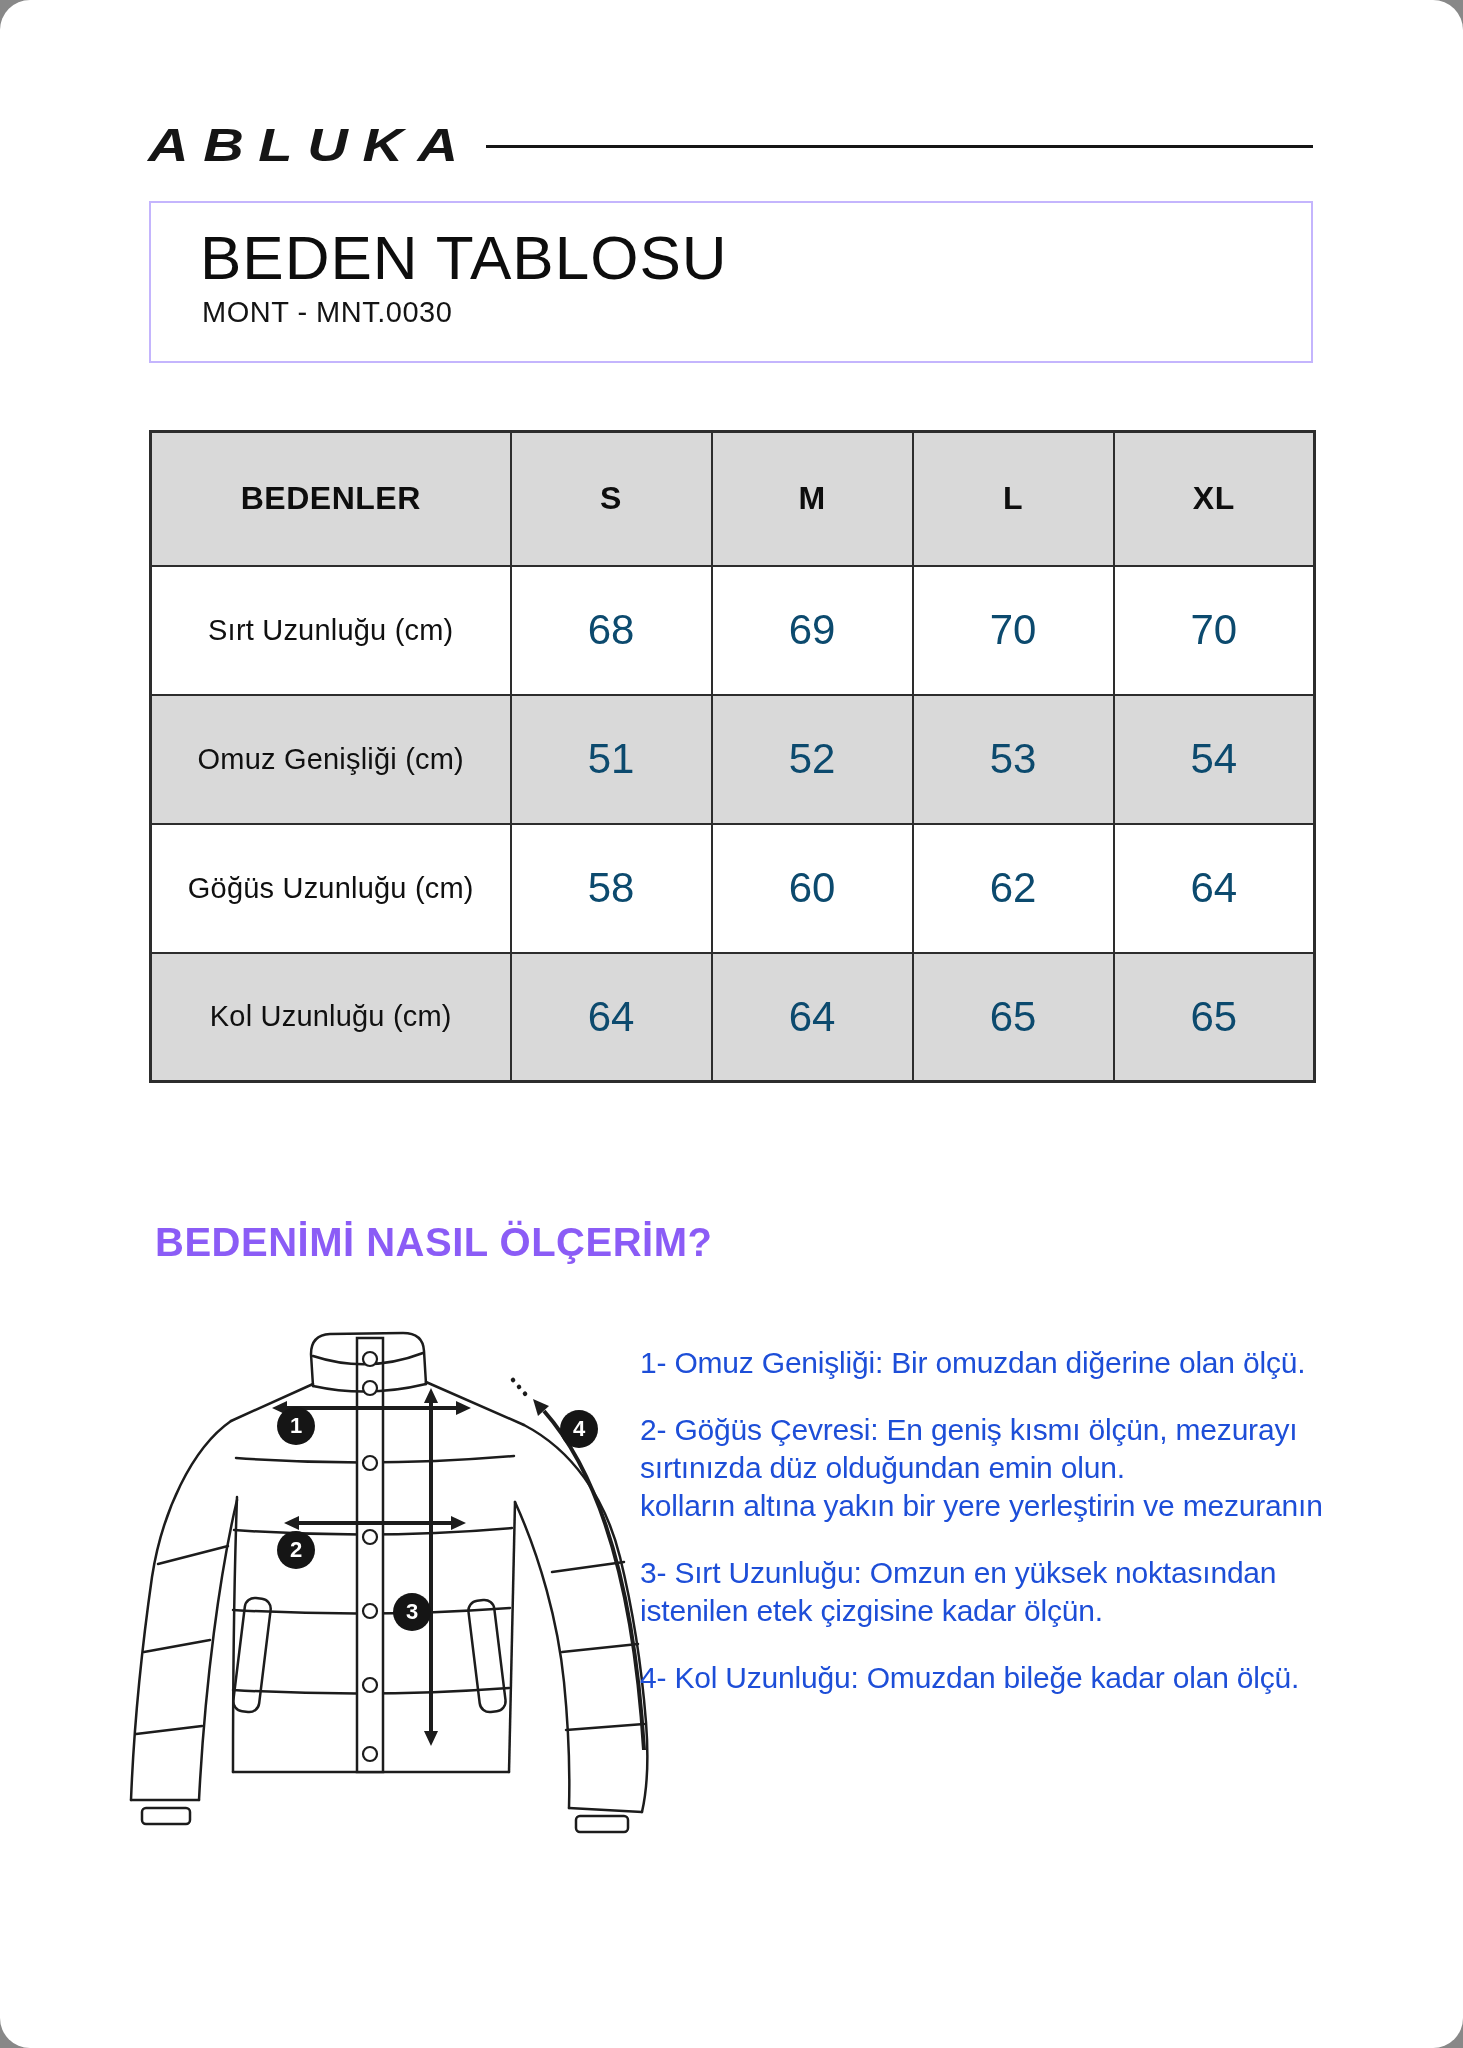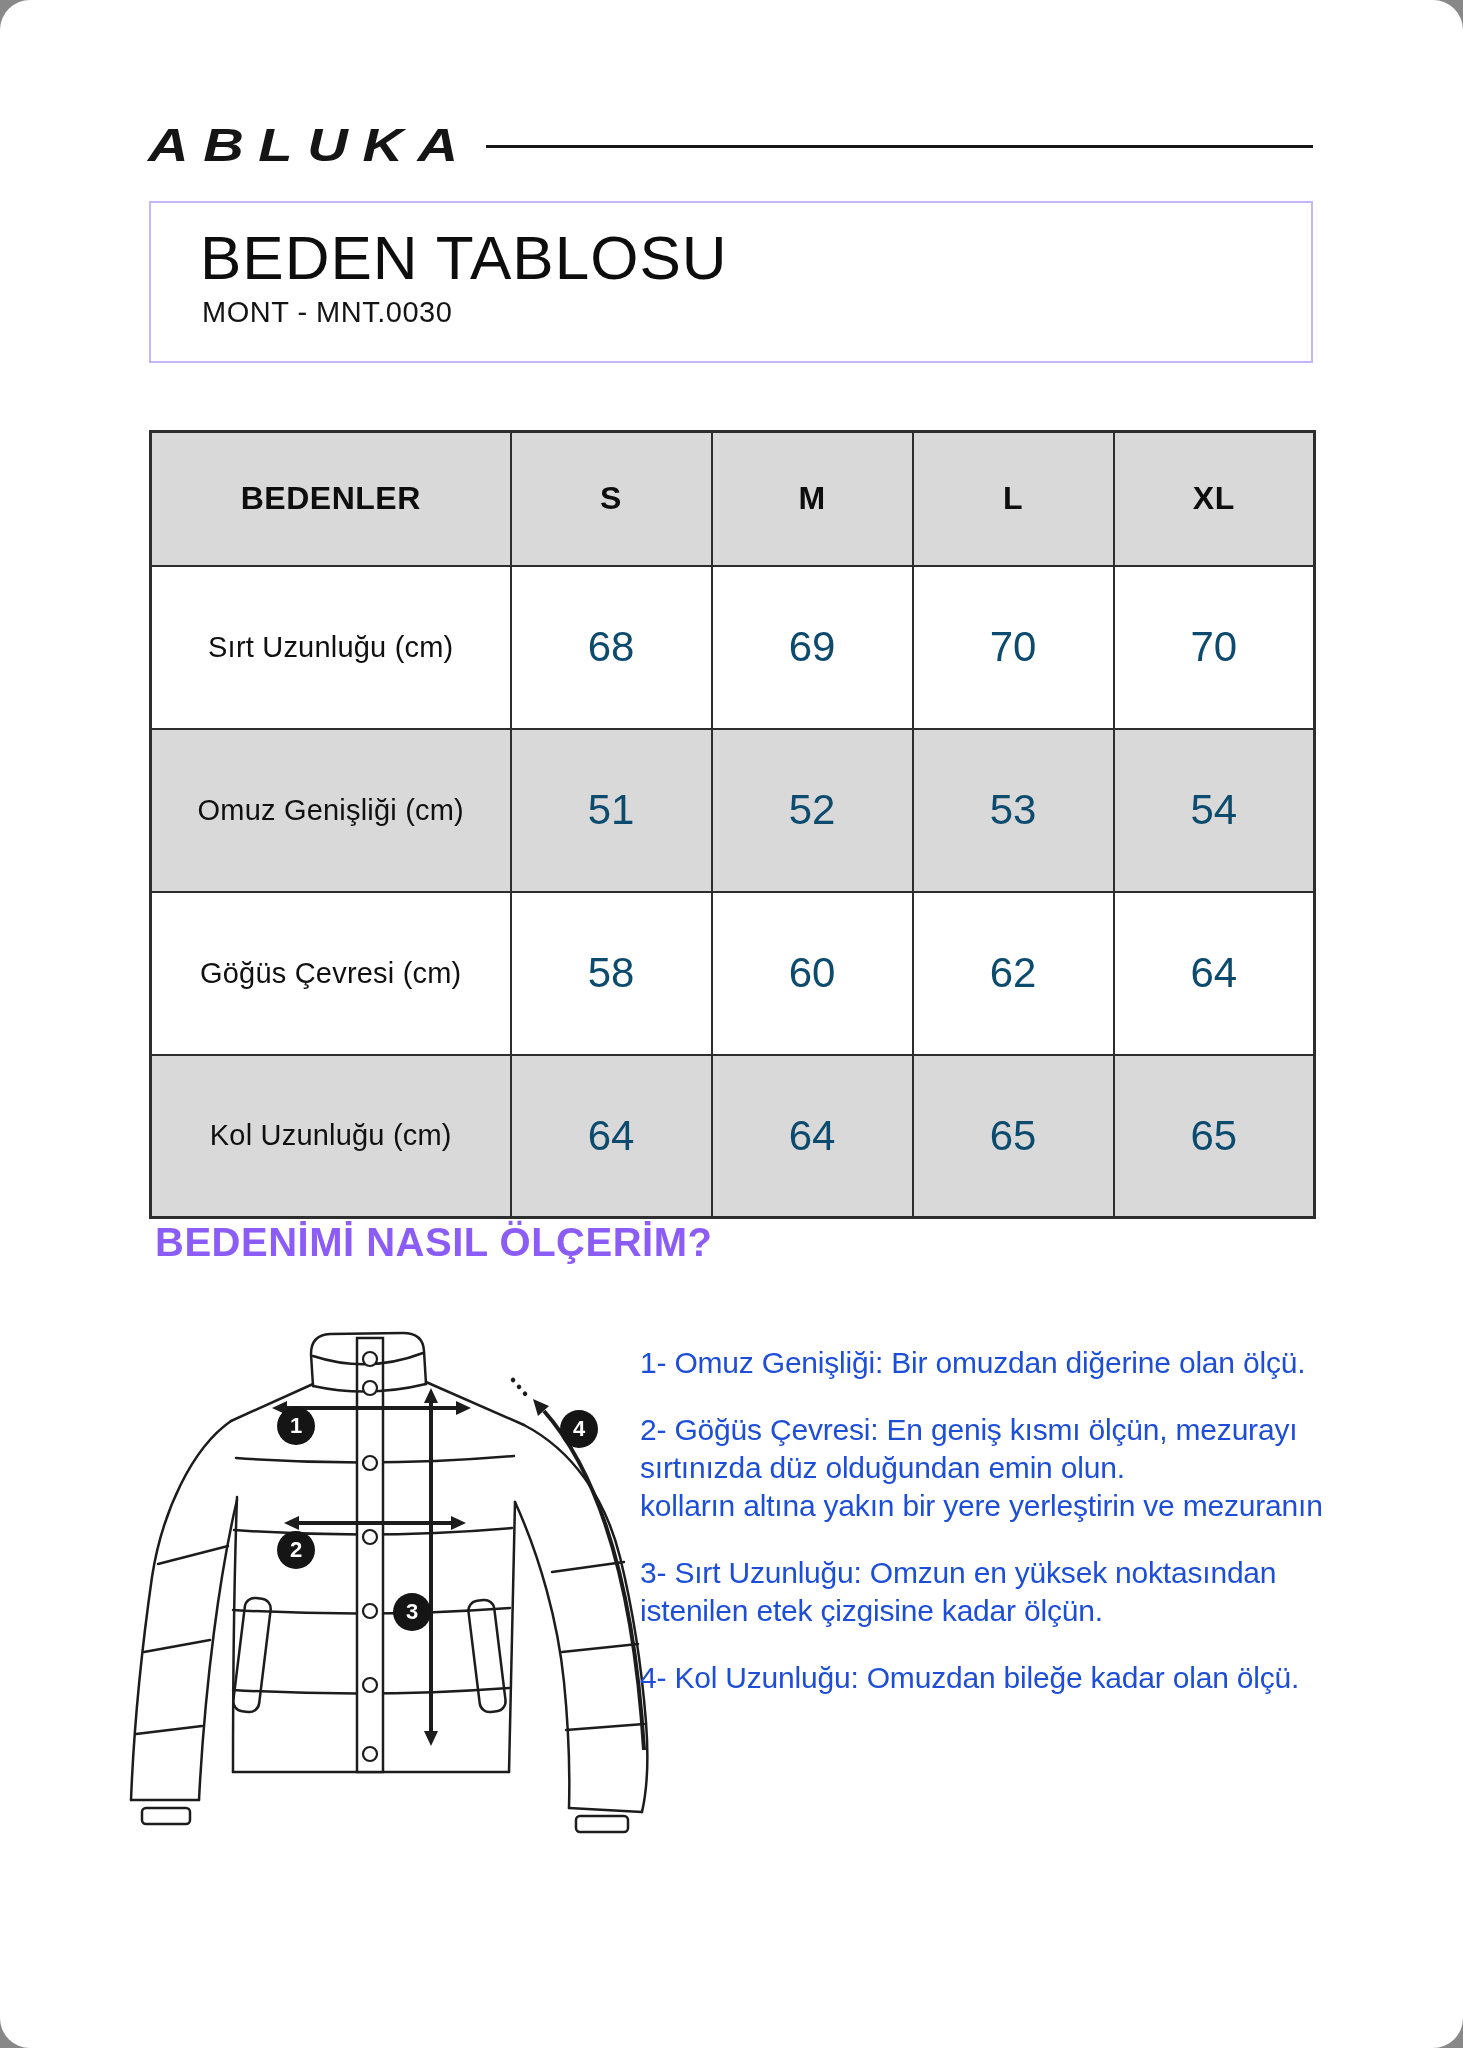--- a/index.html
+++ b/index.html
@@ -37,21 +37,21 @@
   table.size-table{
     position:absolute; left:149px; top:430px; width:1164px;
     border-collapse:collapse; table-layout:fixed;
     border:3px solid #2d2d2d;
   }
   table.size-table th, table.size-table td{
     border:2px solid #2d2d2d; text-align:center; vertical-align:middle;
     padding:0; box-sizing:border-box;
   }
   table.size-table thead tr{height:134px; background:#d9d9d9;}
-  table.size-table tbody tr{height:163px;margin-left:47px;}
+  table.size-table tbody tr{height:129px;margin-left:47px;}
   table.size-table tbody tr.stripe{background:#d9d9d9;}
   th.col-head{font-size:32px; font-weight:700; color:#0e0e0e; letter-spacing:0.5px;}
   th.row-label{font-size:29px; font-weight:400; color:#101010; letter-spacing:0.2px;}
   td.size-val{font-size:42px; font-weight:400; color:#0c4a6e;}
   
   .measure-heading{
     position:absolute; left:155px; top:1192px;
     font-size:40px; font-weight:700; letter-spacing:0.5px; color:#8b5cf6;
     white-space:nowrap;
     margin-top:28px;
@@ -118,21 +118,21 @@
         <td class="size-val">70</td>
       </tr>
       <tr class="stripe">
         <th class="row-label">Omuz Genişliği (cm)</th>
         <td class="size-val">51</td>
         <td class="size-val">52</td>
         <td class="size-val">53</td>
         <td class="size-val">54</td>
       </tr>
       <tr>
-        <th class="row-label">Göğüs Çevresi (cm)</th>
+        <th class="row-label">Göğüs Uzunluğu (cm)</th>
         <td class="size-val">58</td>
         <td class="size-val">60</td>
         <td class="size-val">62</td>
         <td class="size-val">64</td>
       </tr>
       <tr class="stripe">
         <th class="row-label">Kol Uzunluğu (cm)</th>
         <td class="size-val">64</td>
         <td class="size-val">64</td>
         <td class="size-val">65</td>

